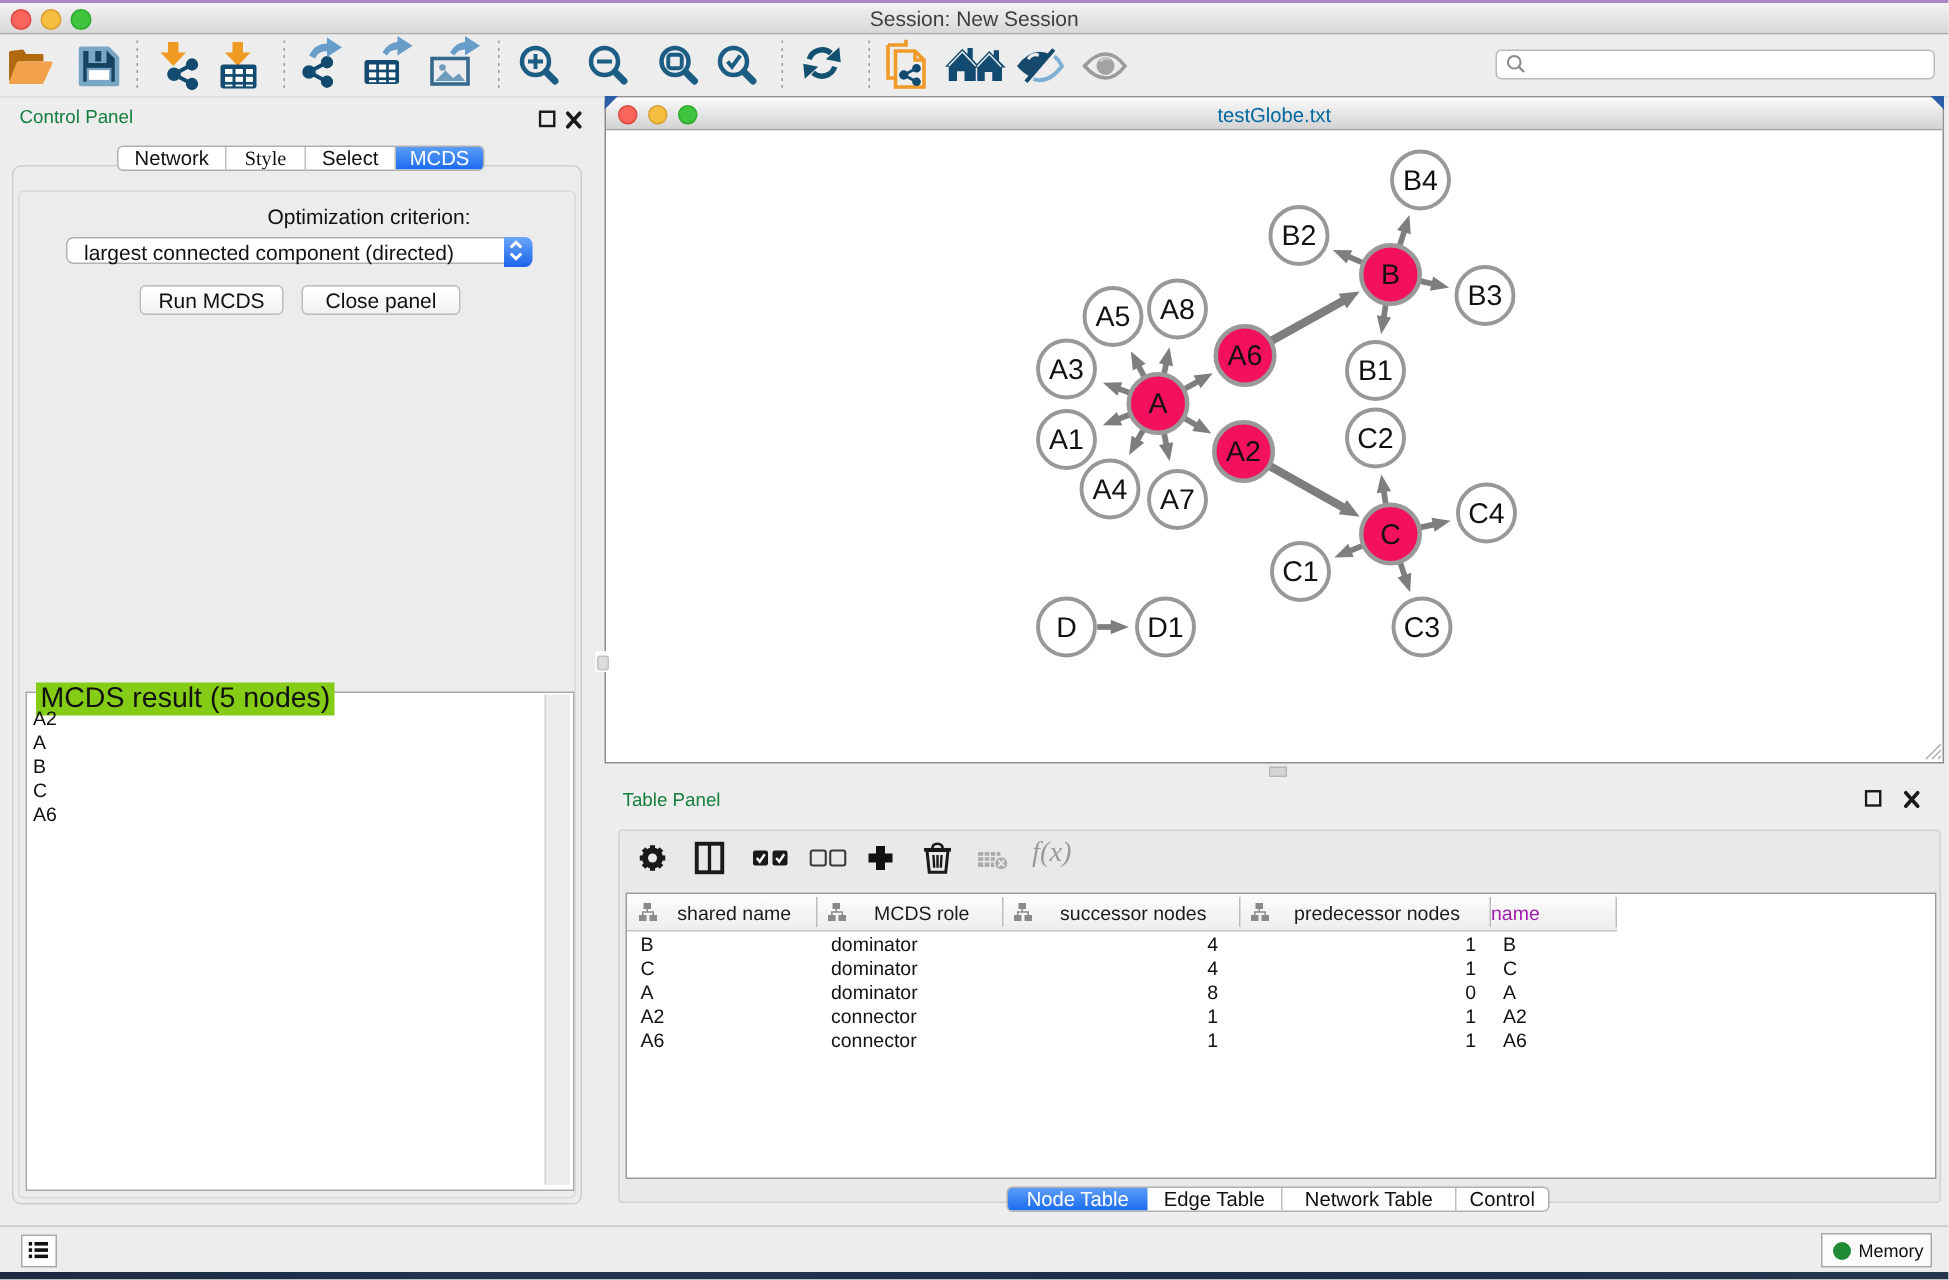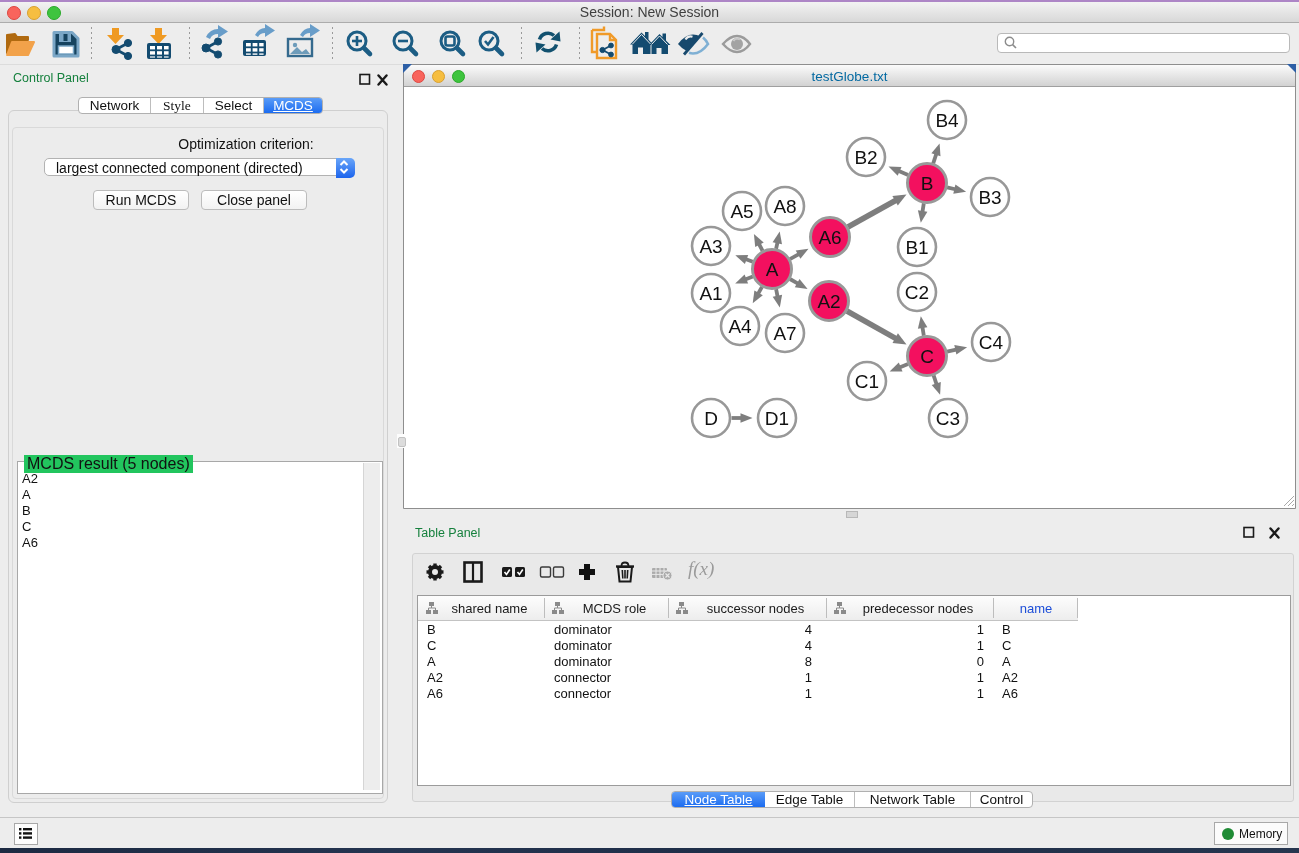--- a/index.html
+++ b/index.html
@@ -12,21 +12,21 @@
 .tl{border-radius:50%;width:12px;height:12px;top:7px;}
 .apptitle{top:4px;left:0;width:1299px;text-align:center;font-size:14px;color:#3f3f3f;}
 .toolbar{left:0;top:23px;width:1299px;height:41px;background:#ededed;border-bottom:1px solid #dcdcdc;}
 .vsep{top:27px;height:34px;width:1px;background-image:repeating-linear-gradient(#9a9a9a 0 2px,transparent 2px 5px);}
 .searchbox{left:997px;top:33px;width:291px;height:18px;background:#fff;border:1px solid #b9b9b9;border-radius:4px;}
 .panelhdr{font-size:12.5px;color:#15803d;}
 .seg{position:absolute;display:flex;z-index:5;font-size:13.5px;height:15px;line-height:15px;
  border:1px solid #b0b0b0;border-radius:4px;background:#fff;overflow:hidden;}
 .seg>div{text-align:center;border-right:1px solid #bdbdbd;color:#111;}
 .seg>div:last-child{border-right:none;}
-.seg>div.sel{background:linear-gradient(#5a9cf8,#1c6cf0);color:#fff;border-right:none;text-decoration:underline;}
+.seg>div.sel{background:linear-gradient(#5a9cf8,#1c6cf0);color:#fff;border-right:none;}
 .btn{position:absolute;background:linear-gradient(#ffffff,#f2f2f2);border:1px solid #bcbcbc;border-radius:4px;
  text-align:center;font-size:14px;color:#111;}
 </style>
 </head>
 <body>
 
 <div class="abs titlebar"></div>
 <div class="abs purpletop"></div>
 <div class="abs tl" style="left:7px;top:6px;background:#f9645c;border:0.5px solid #dd4741;"></div>
 <div class="abs tl" style="left:27px;top:6px;background:#f6be40;border:0.5px solid #d9a02f;"></div>
@@ -184,21 +184,21 @@
 <div class="abs" style="left:336px;top:158px;width:19px;height:20px;background:linear-gradient(#6aa6f9,#1c64ed);border-radius:0 5px 5px 0;"></div>
 <svg class="abs" style="left:335px;top:158px;" width="18" height="18" xmlns="http://www.w3.org/2000/svg">
  <path d="M5.5 7 L9 3.5 L12.5 7" fill="none" stroke="#fff" stroke-width="2"></path>
  <path d="M5.5 11 L9 14.5 L12.5 11" fill="none" stroke="#fff" stroke-width="2"></path>
 </svg>
 <div class="btn" style="left:93px;top:190px;width:94px;height:18px;line-height:18px;">Run MCDS</div>
 <div class="btn" style="left:201px;top:190px;width:104px;height:18px;line-height:18px;">Close panel</div>
 
 <div class="abs" style="left:17px;top:461px;width:364px;height:331px;border:1px solid #a8a8a8;background:#fff;"></div>
 <div class="abs" style="left:363px;top:463px;width:16px;height:327px;background:#ededed;border-left:1px solid #d5d5d5;"></div>
-<div class="abs" style="left:24px;top:455px;background:#22c55e;padding:0 3px;font-size:16px;color:#111;text-align:right;">MCDS result (5 nodes)</div>
+<div class="abs" style="left:24px;top:455px;background:#84cc16;padding:0 3px;font-size:19px;color:#111;text-align:right;">MCDS result (5 nodes)</div>
 <div class="abs" style="left:22px;top:471px;font-size:13px;color:#111;line-height:16px;">A2<br>A<br>B<br>C<br>A6</div>
 
 <div class="abs" style="left:403px;top:64px;width:893px;height:445px;background:#fff;border:1px solid #8e8e8e;border-radius:5px 5px 0 0;box-sizing:border-box;"></div>
 <div class="abs" style="left:404px;top:65px;width:891px;height:21px;background:linear-gradient(#fbfbfb,#d2d2d2);border-bottom:1px solid #9f9f9f;border-radius:4px 4px 0 0;"></div>
 <svg class="abs" style="left:403px;top:64px;z-index:4;" width="893" height="10" xmlns="http://www.w3.org/2000/svg">
     <polygon points="0,0 9,0 0,9" fill="#2d5fa6"></polygon>
     <polygon points="893,0 884,0 893,9" fill="#2d5fa6"></polygon>
   </svg>
 <div class="abs tl" style="left:412px;top:70px;width:11px;height:11px;background:#f9645c;border:0.5px solid #dd4741;"></div>
 <div class="abs tl" style="left:432px;top:70px;width:11px;height:11px;background:#f6be40;border:0.5px solid #d9a02f;"></div>
@@ -391,21 +391,21 @@
         <rect x="0" y="8" width="5" height="4"></rect>
         <rect x="7" y="8" width="5" height="4"></rect>
         <path d="M5.5 4 L5.5 6 L2.5 6 L2.5 8 M5.5 6 L9.5 6 L9.5 8" stroke="#8a8a8a" fill="none"></path>
       </g>
  </g>
 </svg>
 <div class="abs" style="left:418px;top:601px;width:109px;text-align:center;padding-left:17px;font-size:13px;color:#1a1a1a;">shared name</div>
 <div class="abs" style="left:544px;top:601px;width:107px;text-align:center;padding-left:17px;font-size:13px;color:#1a1a1a;">MCDS role</div>
 <div class="abs" style="left:668px;top:601px;width:141px;text-align:center;padding-left:17px;font-size:13px;color:#1a1a1a;">successor nodes</div>
 <div class="abs" style="left:826px;top:601px;width:150px;text-align:center;padding-left:17px;font-size:13px;color:#1a1a1a;">predecessor nodes</div>
-<div class="abs" style="left:994px;top:601px;width:84px;text-align:center;font-size:13px;color:#1d4ed8;">name</div>
+<div class="abs" style="left:994px;top:601px;width:84px;font-size:13px;color:#a21caf;">name</div>
 <div class="abs" style="left:418px;top:622px;width:660px;font-size:13px;color:#111;">
  <div style="display:grid;grid-template-columns:126px 124px 158px 167px 85px;line-height:16px;">
   <div style="padding-left:9px;">B</div>
       <div style="padding-left:10px;">dominator</div>
       <div style="text-align:right;padding-right:14px;">4</div>
       <div style="text-align:right;padding-right:9px;">1</div>
       <div style="padding-left:9px;">B</div>
   <div style="padding-left:9px;">C</div>
       <div style="padding-left:10px;">dominator</div>
       <div style="text-align:right;padding-right:14px;">4</div>

